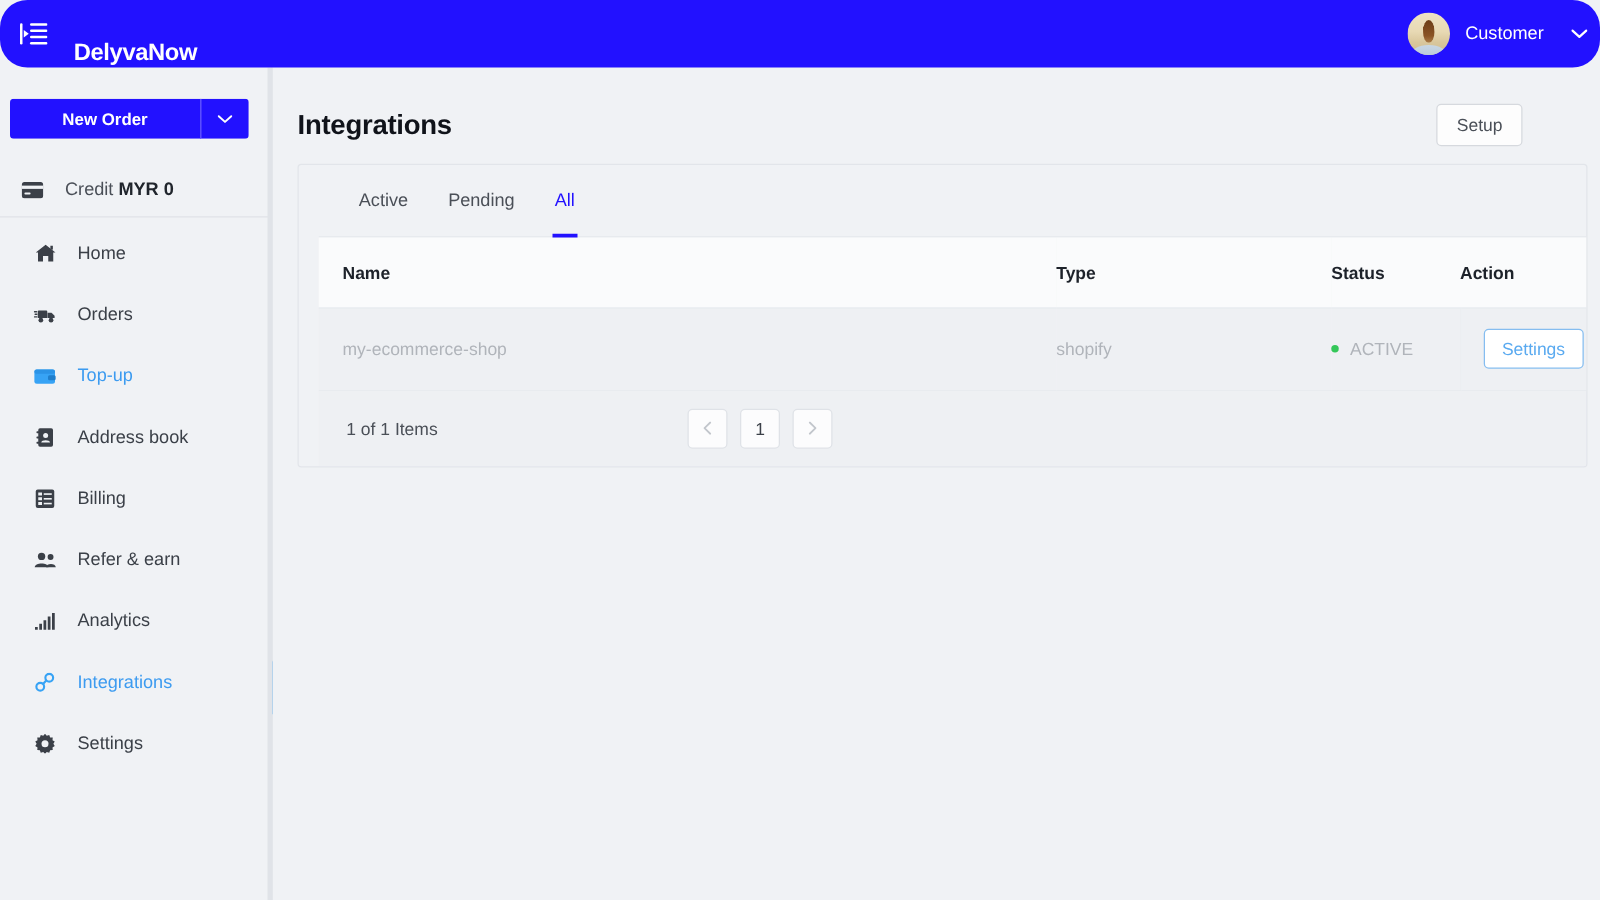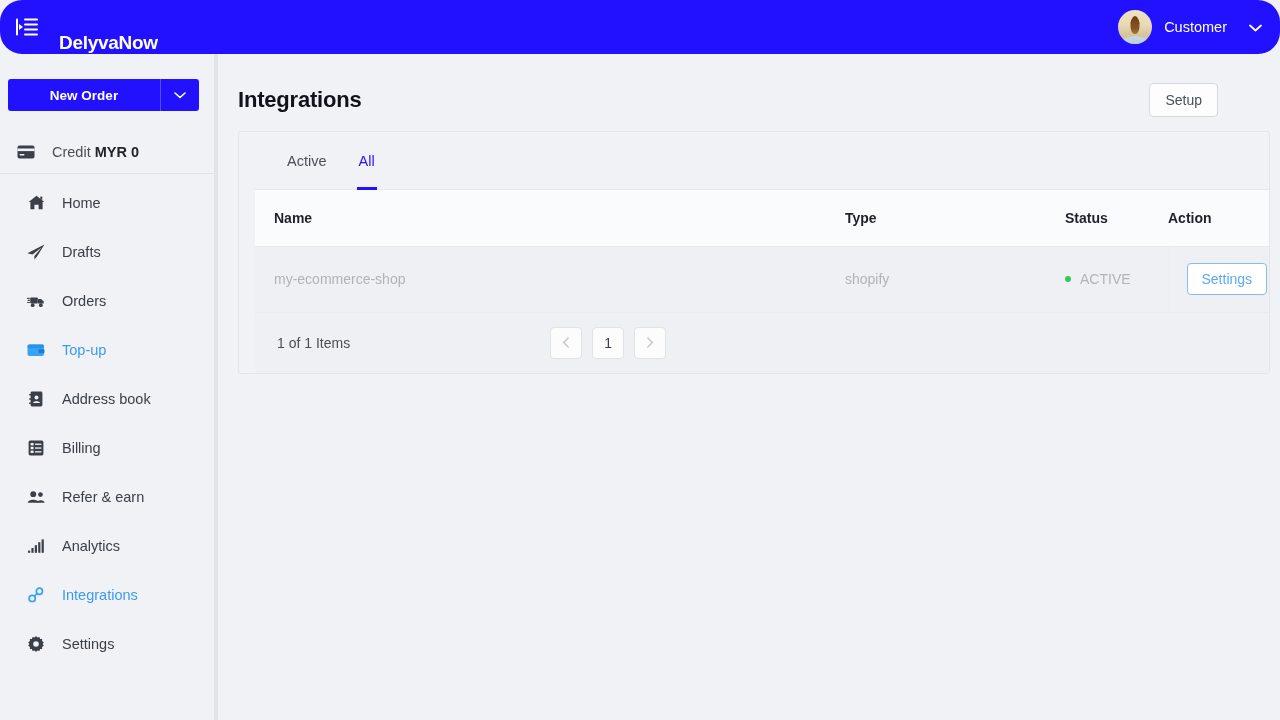--- a/index.html
+++ b/index.html
@@ -28,21 +28,21 @@
     color: #ffffff;
     font-size: 19px;
     font-weight: 700;
     letter-spacing: -0.3px;
     margin-left: 5px;
   }
   .topbar-right {
     margin-left: auto;
     display: flex; align-items: center;
     height: 54px;
-    padding-right: 10px;
+    padding-right: 2px;
     margin-top: 15px;
   }
   .avatar {
     width: 34px; height: 34px;
     border-radius: 50%;
     background:
       radial-gradient(circle at 50% 38%, #7a4a22 0 16%, rgba(122,74,34,0) 17%),
       linear-gradient(180deg, #efe3c4 0%, #e8d9b4 45%, #d9c79c 70%, #cdbb92 100%);
     position: relative;
     overflow: hidden;
@@ -359,28 +359,20 @@
     <div class="navitem">
       <span class="nav-icon">
         <svg width="17" height="15" viewBox="0 0 17 15" fill="#3b4048">
           <path d="M8.5 0.8 L0.6 7 L2.4 7 L2.4 14.2 L6.4 14.2 L6.4 9.8 L10.6 9.8 L10.6 14.2 L14.6 14.2 L14.6 7 L16.4 7 Z"></path>
           <rect x="12.3" y="1.6" width="2" height="3.1"></rect>
         </svg>
       </span>
       <span class="nav-label">Home</span>
     </div>
 
-    <div class="navitem">
-      <span class="nav-icon">
-        <svg width="18" height="16" viewBox="0 0 18 16" fill="#3b4048">
-          <path d="M17.4 0.6 L0.4 9.2 L5.6 10.6 L14.6 3.4 L7.4 12 L7.4 15.4 L10 12.6 Z"></path>
-        </svg>
-      </span>
-      <span class="nav-label">Drafts</span>
-    </div>
 
     <div class="navitem">
       <span class="nav-icon">
         <svg width="19" height="14" viewBox="0 0 19 14" fill="#3b4048">
           <rect x="3.4" y="3.2" width="8" height="6.4" rx="0.8"></rect>
           <path d="M11.6 5 L15 5 L17.6 7.6 L17.6 9.6 L11.6 9.6 Z"></path>
           <rect x="0" y="3.6" width="3" height="1.2" rx="0.6"></rect>
           <rect x="0.6" y="5.8" width="2.6" height="1.2" rx="0.6"></rect>
           <rect x="0" y="8" width="3.2" height="1.2" rx="0.6"></rect>
           <circle cx="6" cy="11.4" r="2"></circle>
@@ -485,20 +477,21 @@
 
   <div class="page-head">
     <div class="page-title">Integrations</div>
     <button class="setup-btn">Setup</button>
   </div>
 
   <div class="card">
 
     <div class="tabs">
       <div class="tab">Active</div>
+      <div class="tab">Pending</div>
       <div class="tab selected">All</div>
     </div>
 
     <table class="itable">
       <thead>
         <tr>
           <th class="col-name">Name</th>
           <th class="col-type">Type</th>
           <th class="col-status">Status</th>
           <th class="col-action">Action</th>

